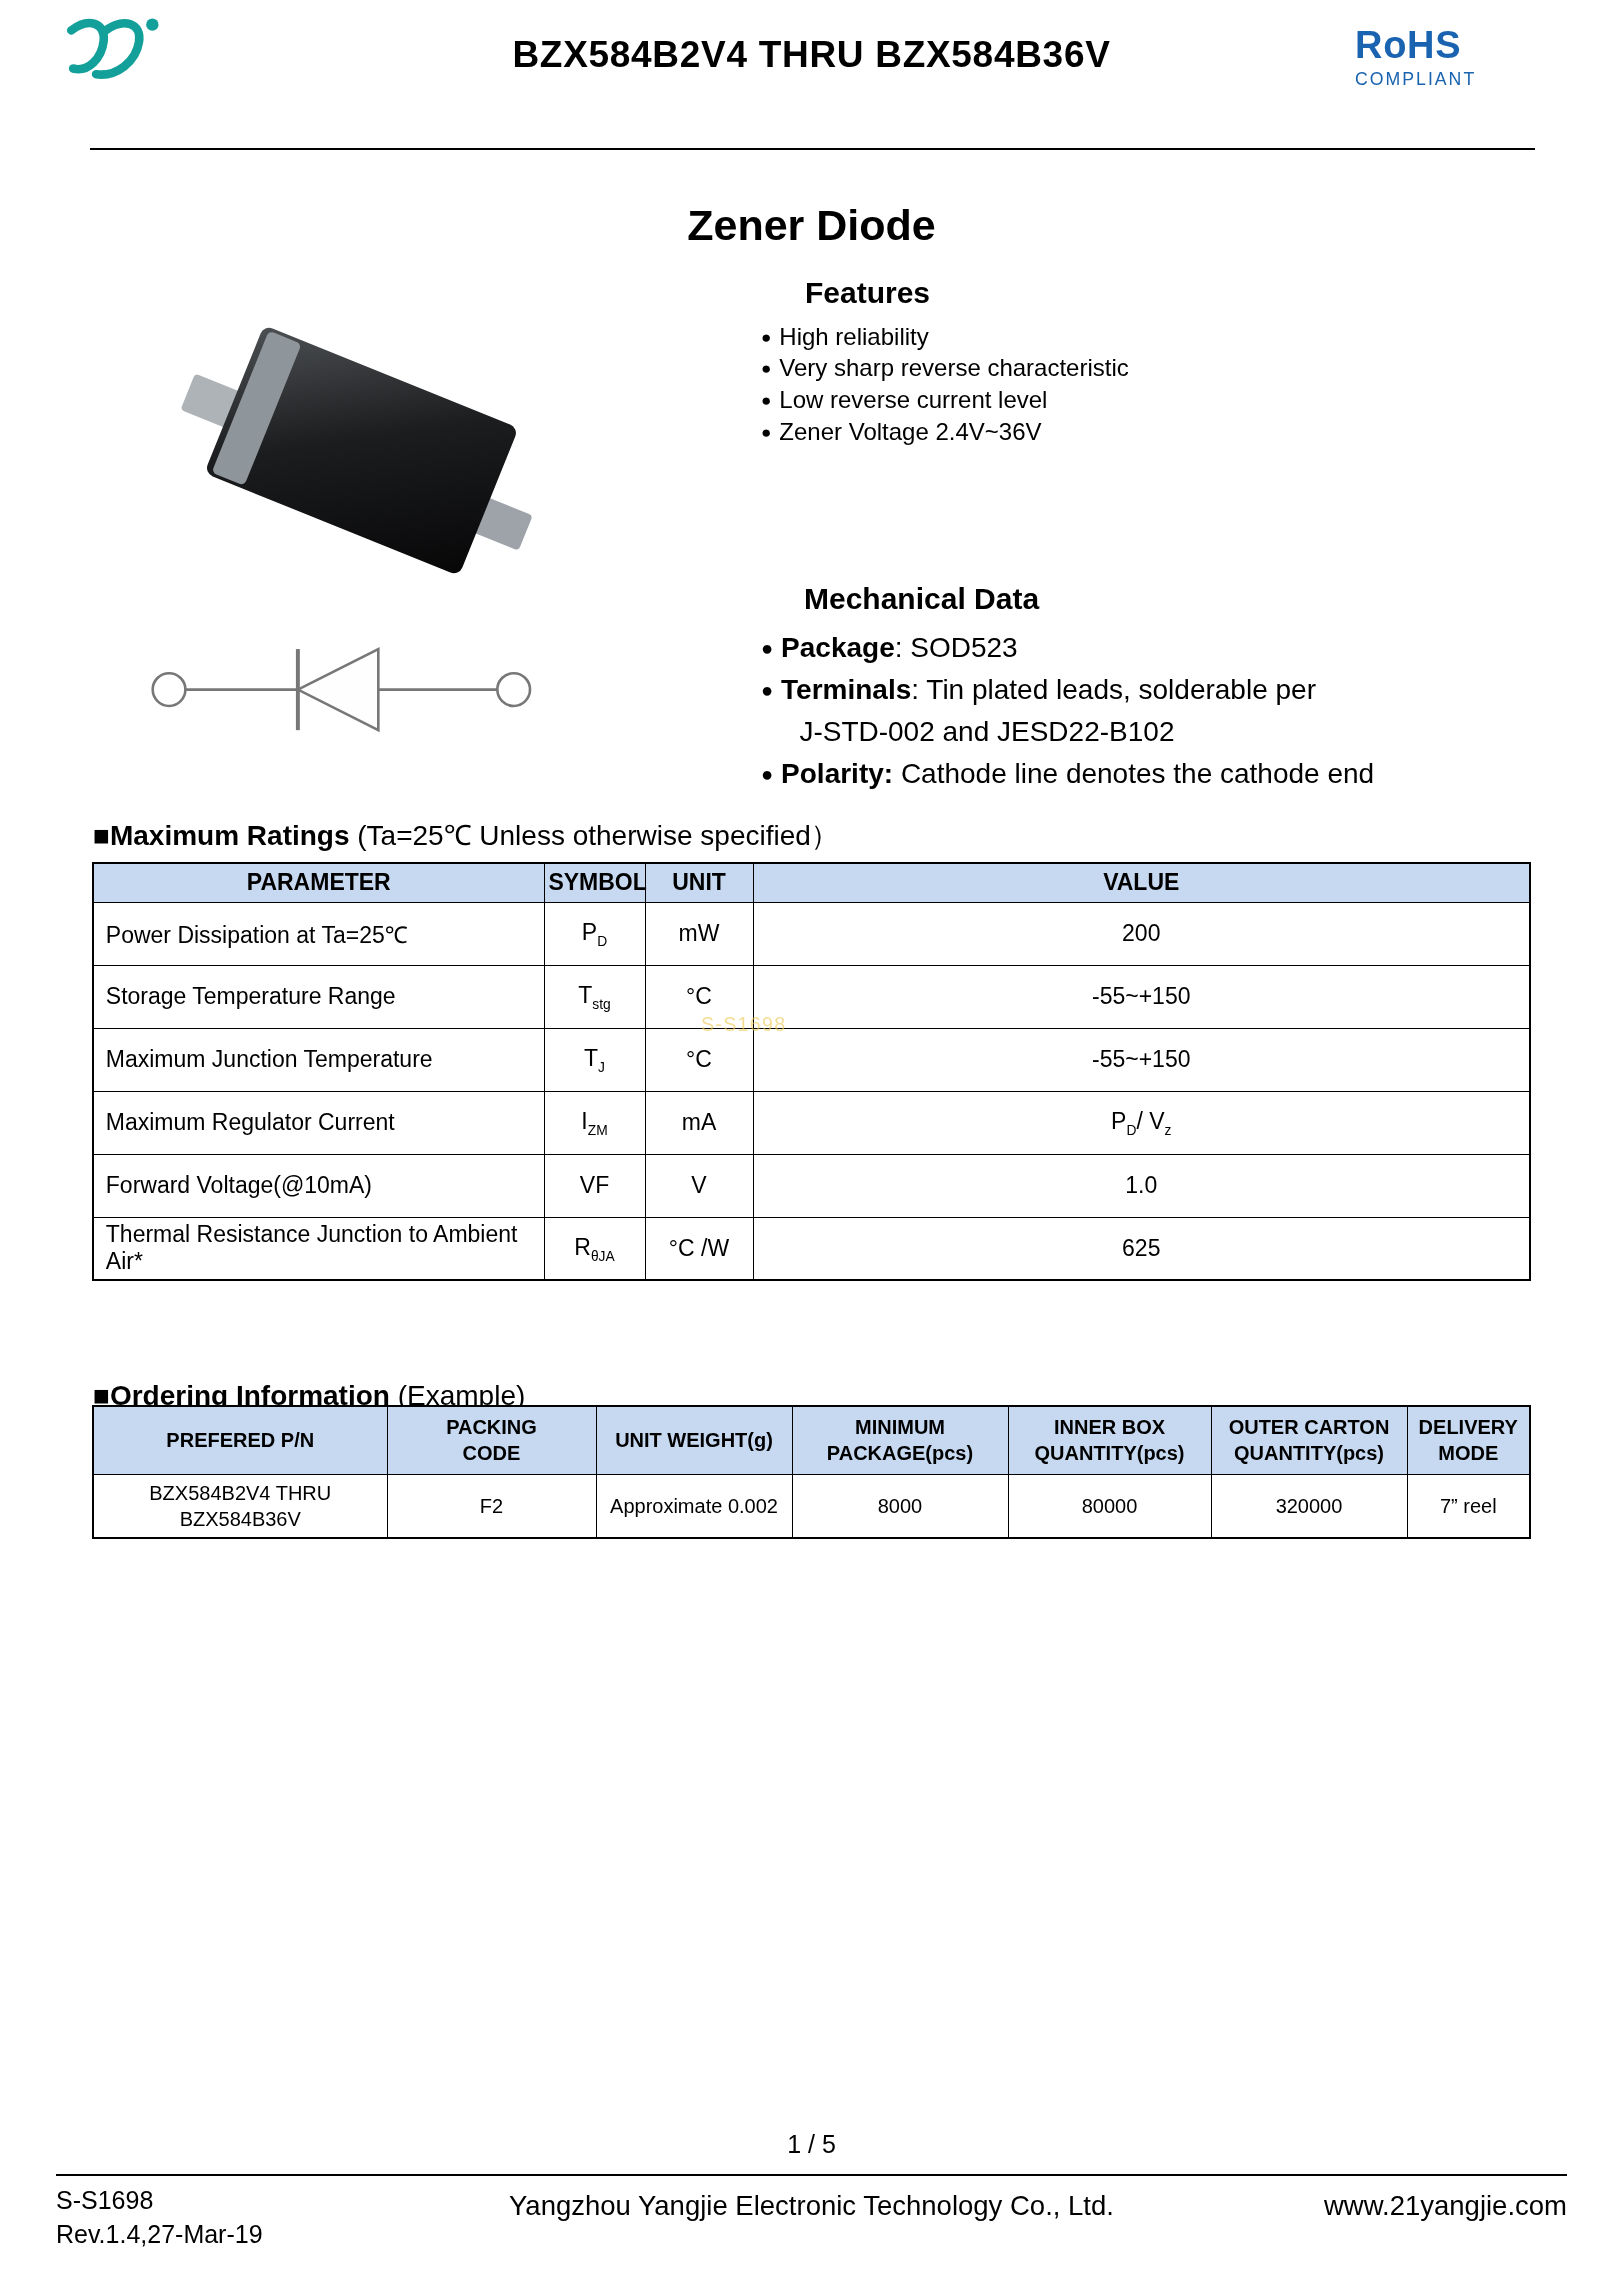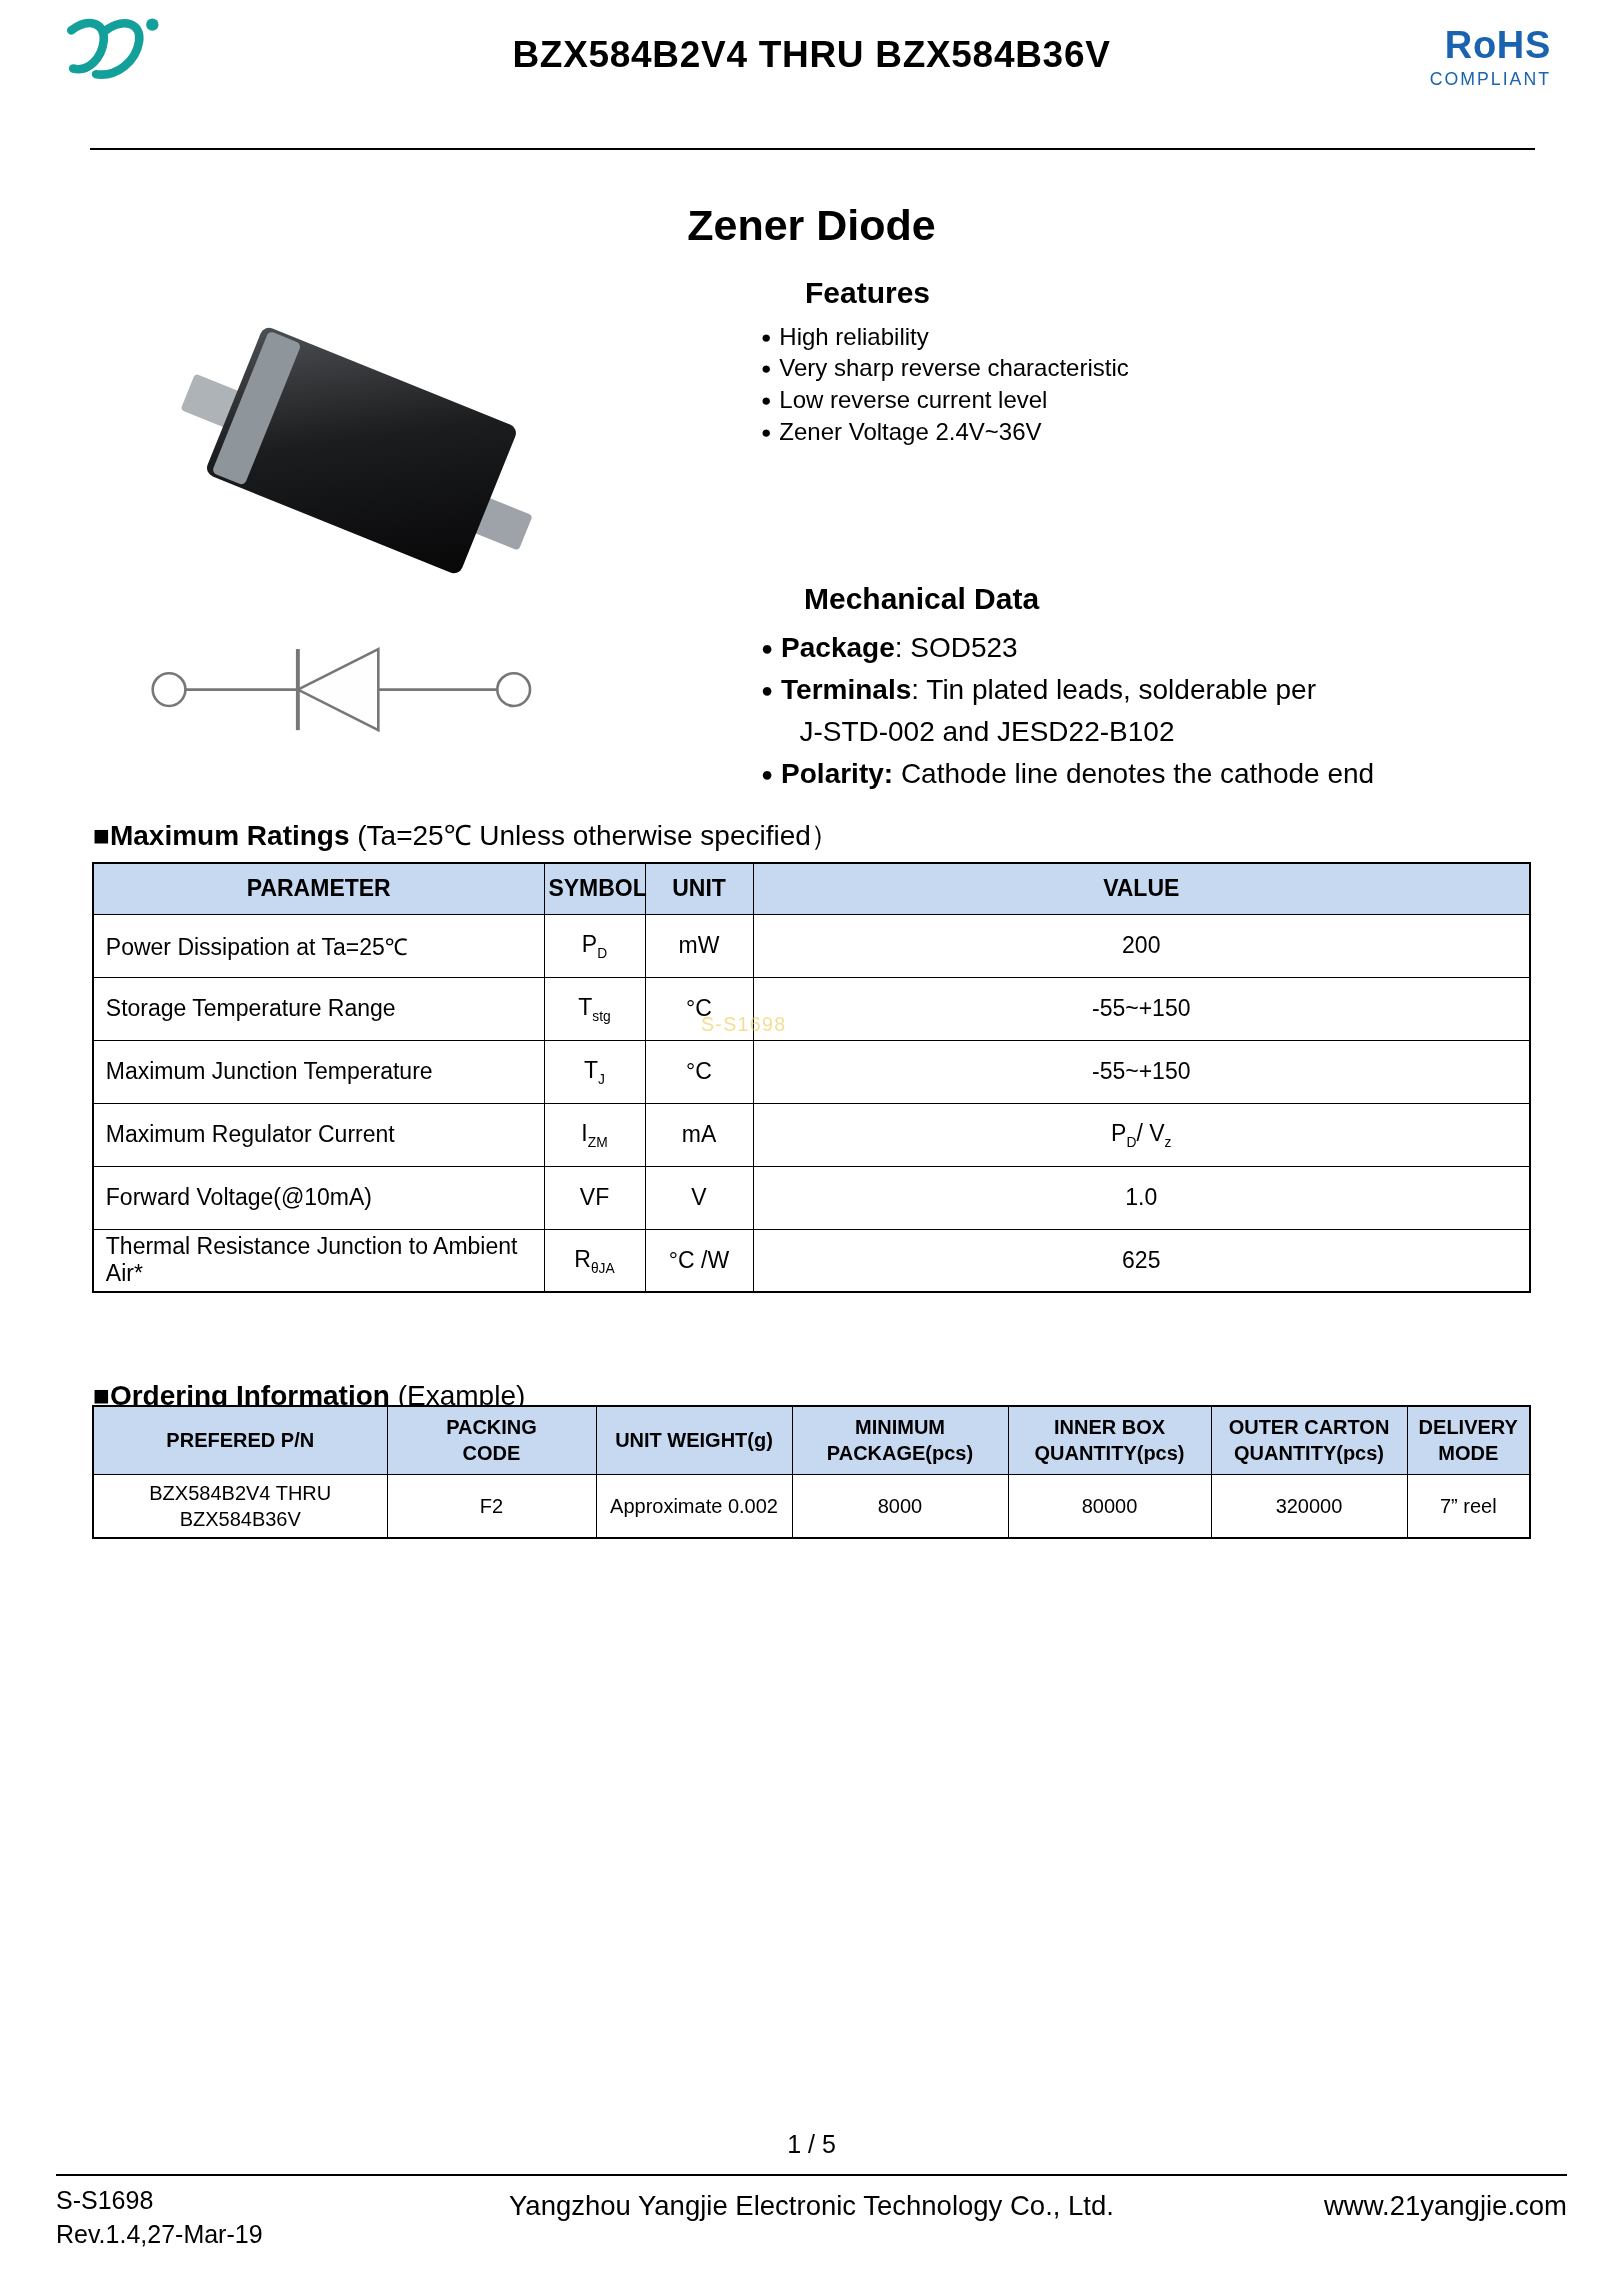--- a/index.html
+++ b/index.html
@@ -11,21 +11,21 @@
   }
   .b { font-weight:bold; }
   sub { font-size:0.6em; }
 
   
   .logo { position:absolute; left:56px; top:14.4px; width:124px; height:69px; }
   .header-title {
     position:absolute; top:34px; left:0; width:100%;
     text-align:center; font-size:37px; font-weight:bold; letter-spacing:0.7px;
   }
-  .rohs { position:absolute; top:23.6px; right:72px; width:196px; text-align:right; color:var(--rohs-blue,#1a63b0); }
+  .rohs { position:absolute; top:23.6px; right:72px; width:196px; text-align:left; color:var(--rohs-blue,#1a63b0); }
   .rohs-main { font-size:38px; font-weight:bold; letter-spacing:0.7px; }
   .rohs-sub { font-size:17.7px; letter-spacing:2px; margin-top:2.6px; }
   .header-rule { position:absolute; top:148px; left:90px; right:88px; border-top:2px solid #000; }
 
   .page-title { position:absolute; top:201px; left:0; width:100%; text-align:center; font-size:43px; font-weight:bold; }
 
   
   .product-art { position:absolute; left:131px; top:258px; width:458px; height:497px; }
 
   
@@ -45,21 +45,21 @@
   .mr-table {
     position:absolute; left:92px; top:862px; width:1439px;
     border-collapse:collapse; table-layout:fixed; border:2px solid #000;
   }
   .mr-table col.c1 { width:451px; } .mr-table col.c2 { width:101px; }
   .mr-table col.c3 { width:108px; } .mr-table col.c4 { width:auto; }
   .mr-table th, .mr-table td {
     border:1.3px solid #000; text-align:center; vertical-align:middle;
     font-size:23px; padding:3.9px;
   }
-  .mr-table thead tr { height:51px; background:var(--table-header-bg,#c7d9f1); }
+  .mr-table thead tr { height:39px; background:var(--table-header-bg,#c7d9f1); }
   .mr-table th { font-weight:bold; }
   .mr-table tbody tr { height:63px; }
   .mr-table td.left { text-align:left; padding-left:11.8px; }
 
   .watermark {
     position:absolute; left:701px; top:1013px; font-size:19.6px; letter-spacing:1.3px;
     color:var(--watermark-yellow,#edc84e); opacity:0.6; z-index:5;
   }
 
   

